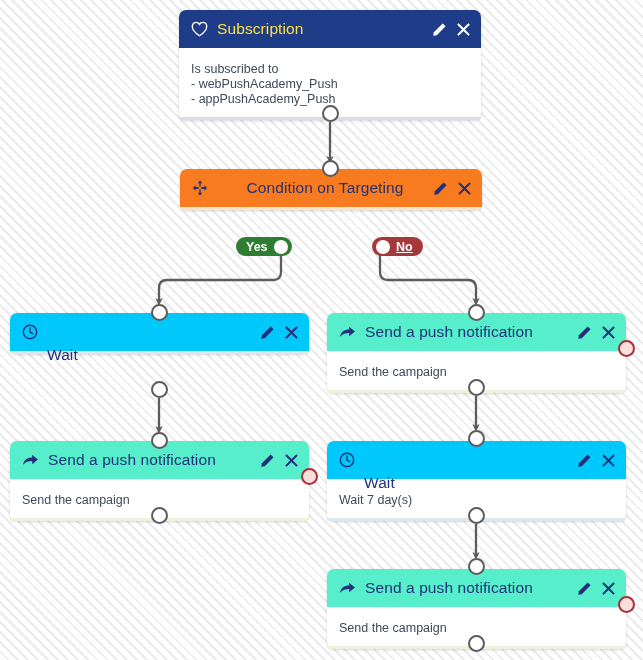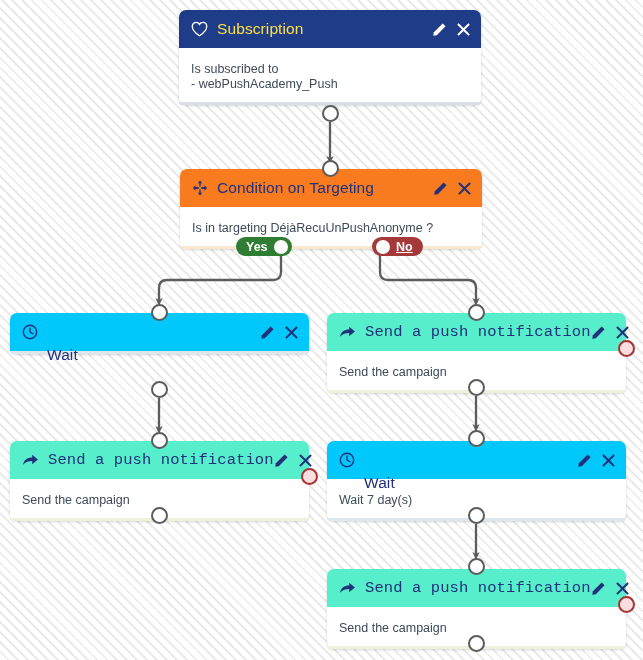--- a/index.html
+++ b/index.html
@@ -86,25 +86,25 @@
   }
   .act {
     cursor: pointer;
     line-height: 0;
     display: inline-flex;
   }
 
   
   .hdr-subscription { background: #1e3c87; color: #ffffff; }
   .hdr-subscription .node-title { color: #fde047; font-weight: 400; }
-  .hdr-condition { background: #f97b1f; color: #1e3c87; }
+  .hdr-condition { background: #f97b1f; color: #1e3c87; text-align: center; }
   .hdr-condition .node-title { color: #21317a; }
   .hdr-wait { background: #00c8fa; color: #21317a; }
   .hdr-wait .node-title { color: #21317a; margin-top: 46px; }
-  .hdr-push { background: #57eecb; color: #21317a; font-family: Liberation Mono, monospace; }
+  .hdr-push { background: #57eecb; color: #21317a; }
   .hdr-push .node-title { color: #21317a; }
 
   
   .accent {
     height: 3px;
     border-radius: 0 0 7px 7px;
   }
   .accent-sub { background: #d8dde8; }
   .accent-cond { background: #fae5cf; }
   .accent-wait { background: #dfe7ee; }
@@ -206,20 +206,21 @@
           <svg width="15" height="15" viewBox="0 0 20 20">
             <path d="M3.5,1.6 L10,8.1 L16.5,1.6 L18.4,3.5 L11.9,10 L18.4,16.5
                      L16.5,18.4 L10,11.9 L3.5,18.4 L1.6,16.5 L8.1,10 L1.6,3.5 Z" fill="#ffffff"></path>
           </svg>
         </span>
       </span>
     </div>
     <div class="node-body">
       <div>Is subscribed to</div>
       <div>- webPushAcademy_Push</div>
+      <div>- appPushAcademy_Push</div>
     </div>
     <div class="accent accent-sub"></div>
   </div>
   <div class="port" style="left:322px; top:105px;"></div>
 
   <div class="node" style="left:180px; top:169px; width:302px;">
     <div class="node-header hdr-condition">
       <span class="icon">
         <svg width="16" height="16" viewBox="0 0 22 22">
           <path d="M11,0.8 L14.2,4.3 L11.9,4.3 L11.9,9.6 L17.2,9.6 L17.2,7.3
@@ -237,21 +238,20 @@
           </svg>
         </span>
         <span class="act">
           <svg width="15" height="15" viewBox="0 0 20 20">
             <path d="M3.5,1.6 L10,8.1 L16.5,1.6 L18.4,3.5 L11.9,10 L18.4,16.5
                      L16.5,18.4 L10,11.9 L3.5,18.4 L1.6,16.5 L8.1,10 L1.6,3.5 Z" fill="#21317a"></path>
           </svg>
         </span>
       </span>
     </div>
-    <div class="node-body">Is in targeting DéjàRecuUnPushAnonyme ?</div>
     <div class="accent accent-cond"></div>
   </div>
   <div class="port" style="left:322px; top:160px;"></div>
 
   <div class="pill pill-yes" style="left:236px; top:237px;">
     <span class="pill-label">Yes</span>
     <span class="pill-knob"></span>
   </div>
   <div class="pill pill-no" style="left:372px; top:237px;">
     <span class="pill-knob"></span>

